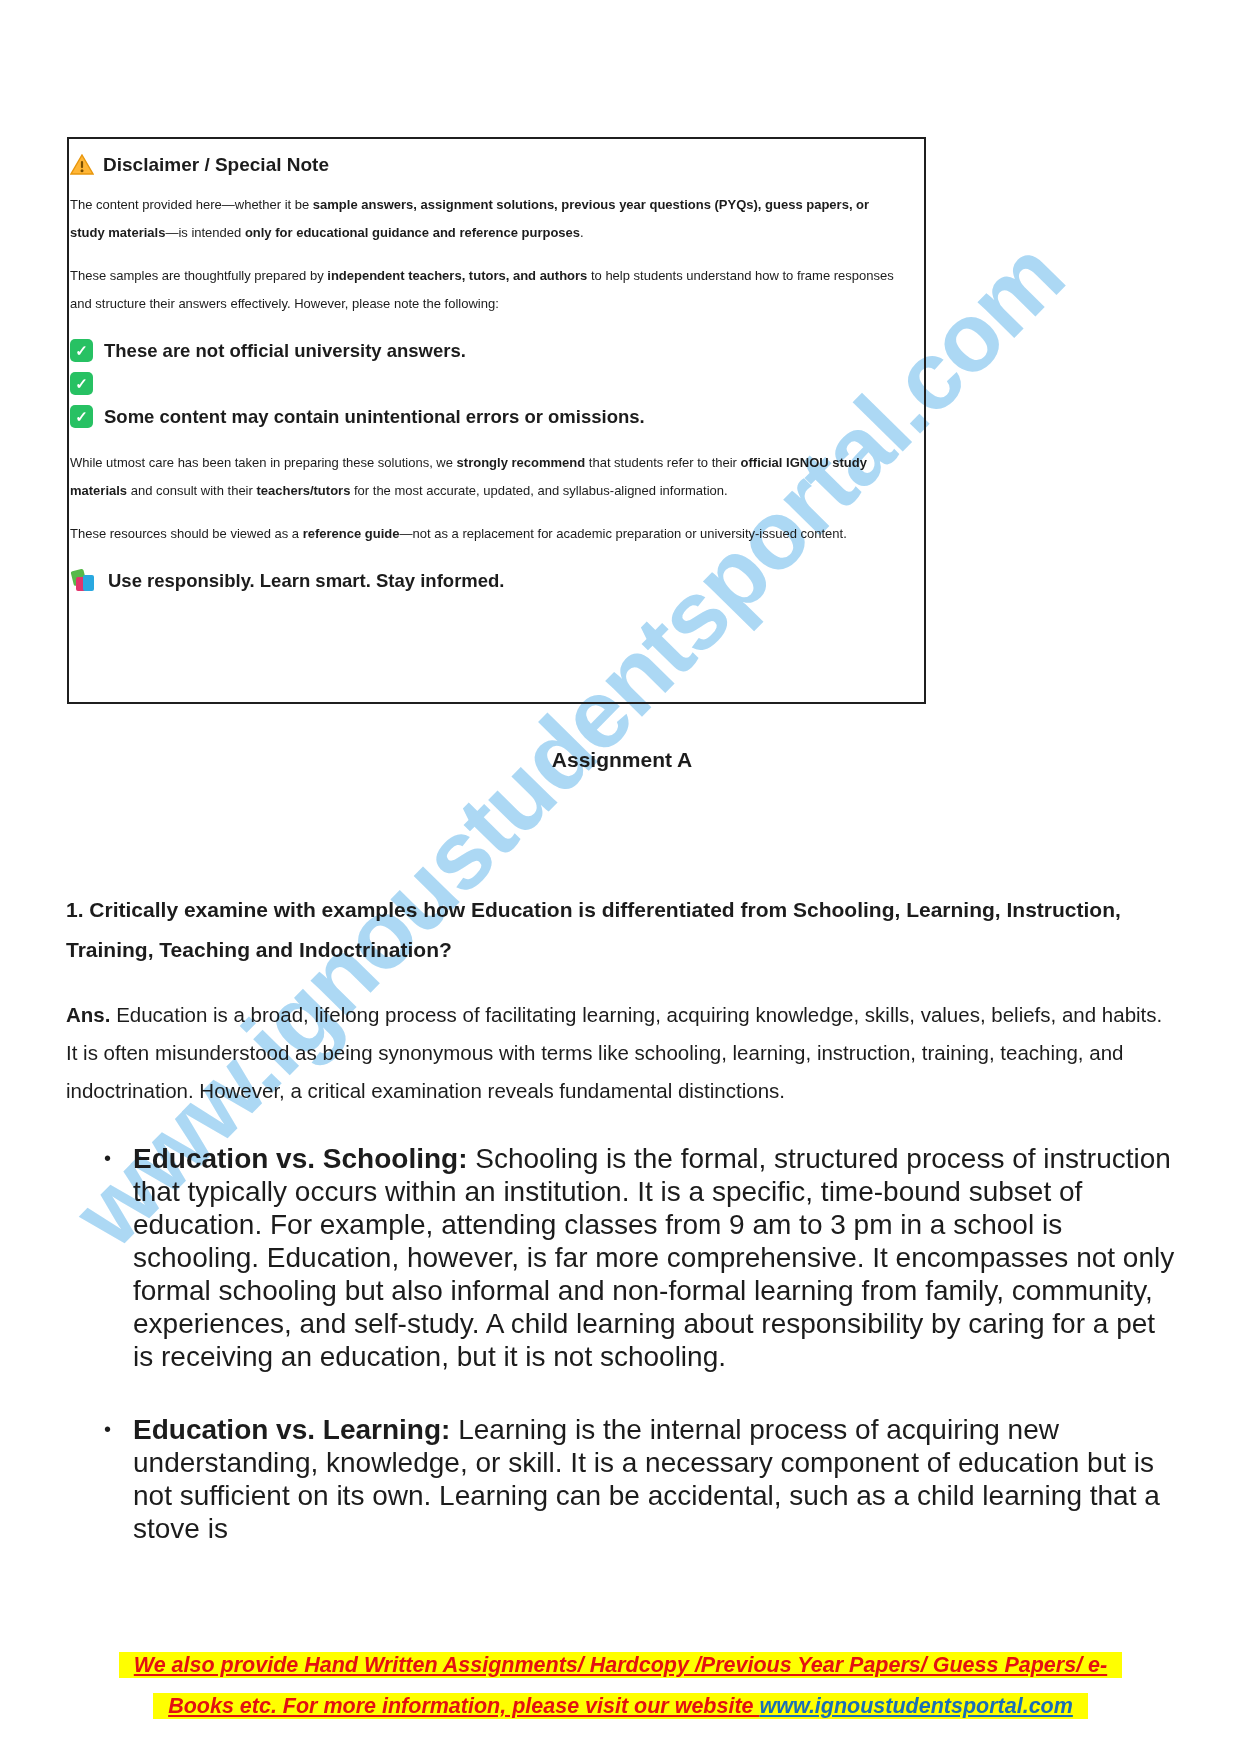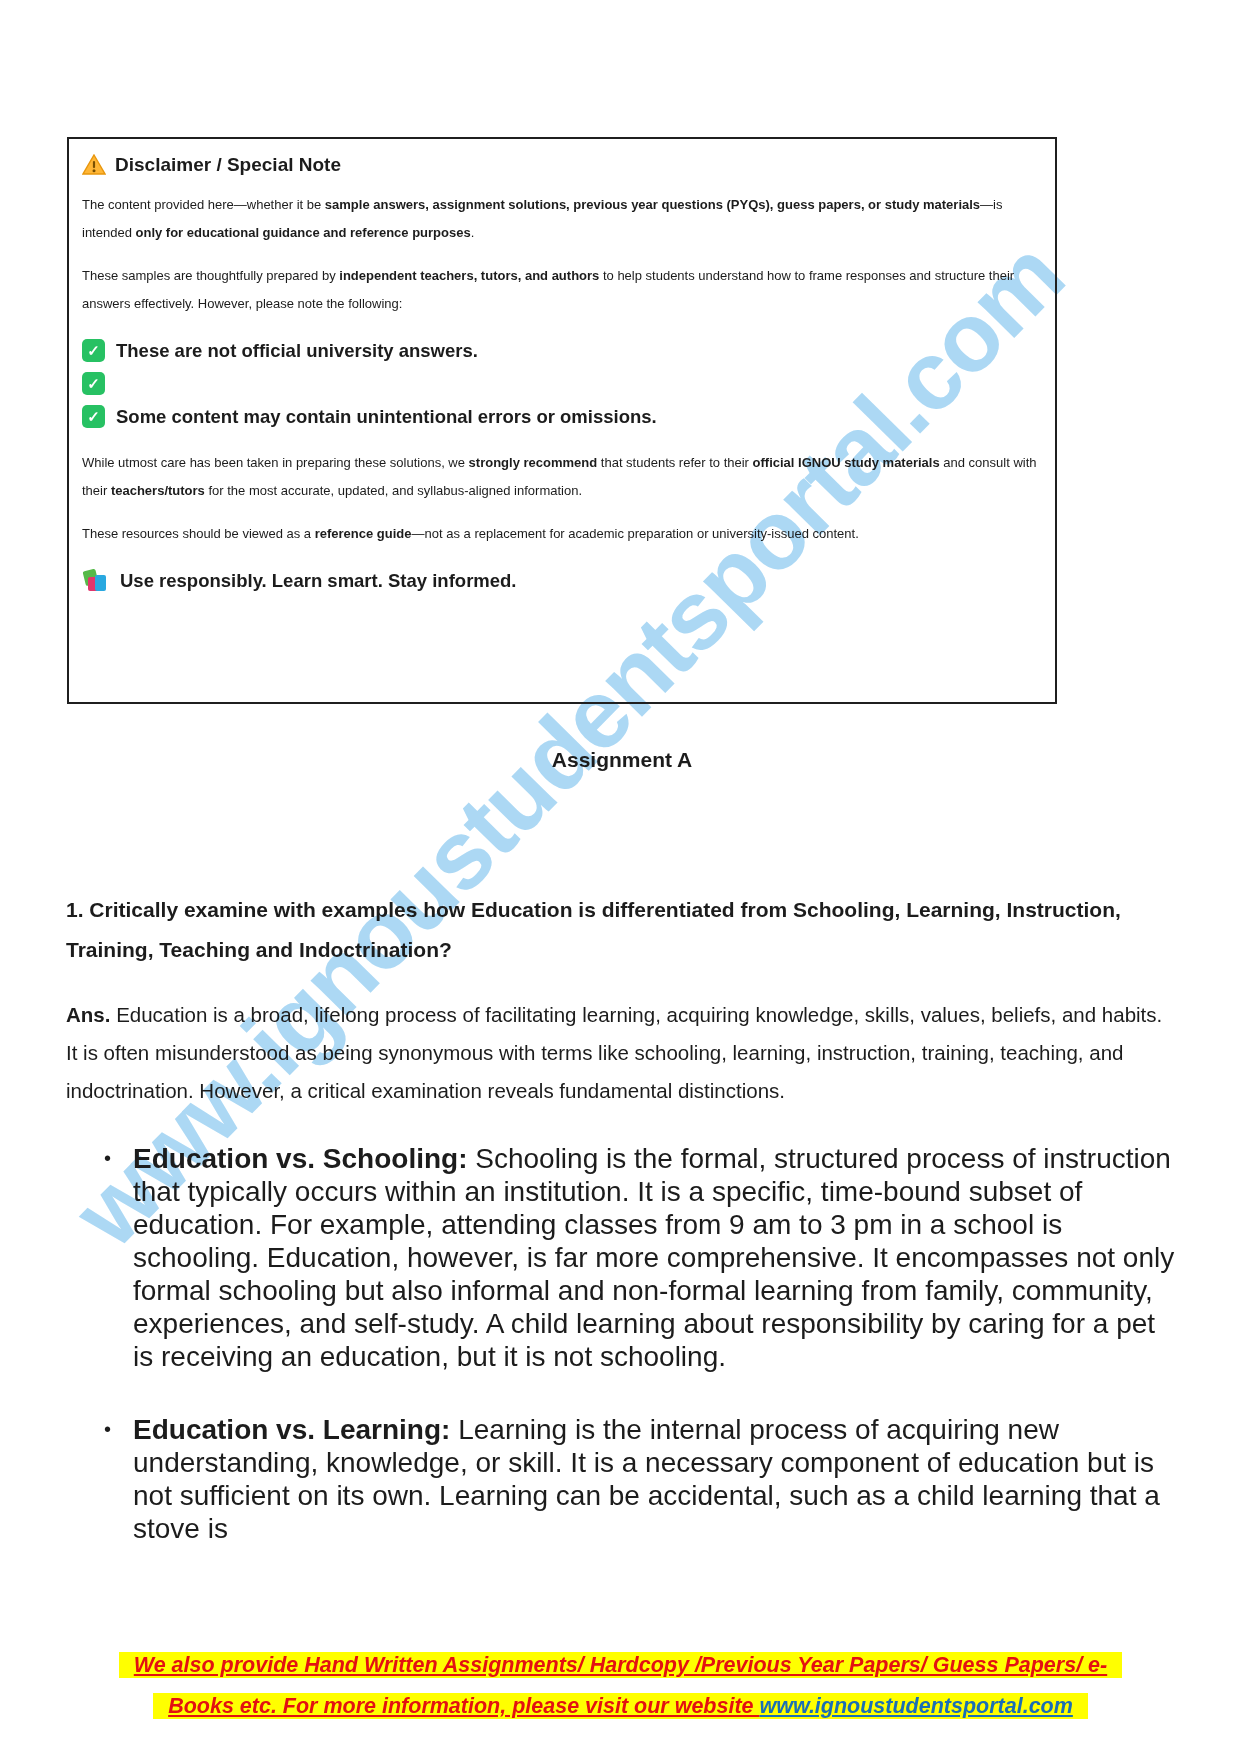--- a/index.html
+++ b/index.html
@@ -13,22 +13,22 @@
     position:absolute; left:52px; top:1190px; z-index:0;
     font-size:97px; font-weight:700; letter-spacing:-2px;
     color:#9ed2f3; opacity:0.85; white-space:nowrap;
     transform:rotate(-45.5deg); transform-origin:left top;
     pointer-events:none;
   }
   .content { position:relative; z-index:1; }
 
   
   .disclaimer {
-    position:absolute; left:67px; top:137px; width:990px; height:567px;
-    border:2px solid #1f1f1f; box-sizing:border-box; padding:13px 17px 10px 13px;
+    position:absolute; left:67px; top:137px; width:859px; height:567px;
+    border:2px solid #1f1f1f; box-sizing:border-box; padding:13px 17px 10px 1px;
     background:transparent;
   }
   .disc-title { display:flex; align-items:center; gap:9px; font-weight:700; font-size:19px; margin:2px 0 6px; }
   .disc-p { font-size:13px; line-height:28px; margin:15px 0; }
   .disc-p b, .check-label, .use-label { font-weight:700; }
   .checklist { margin:18px 0 18px 0; }
   .check-item { display:flex; align-items:center; gap:11px; margin:7px 0; font-size:18.5px; line-height:29px; font-weight:700; }
   .check-icon {
     width:23px; height:23px; flex:none; border-radius:5px;
     background:#27c163; color:#ffffff; display:inline-flex;

